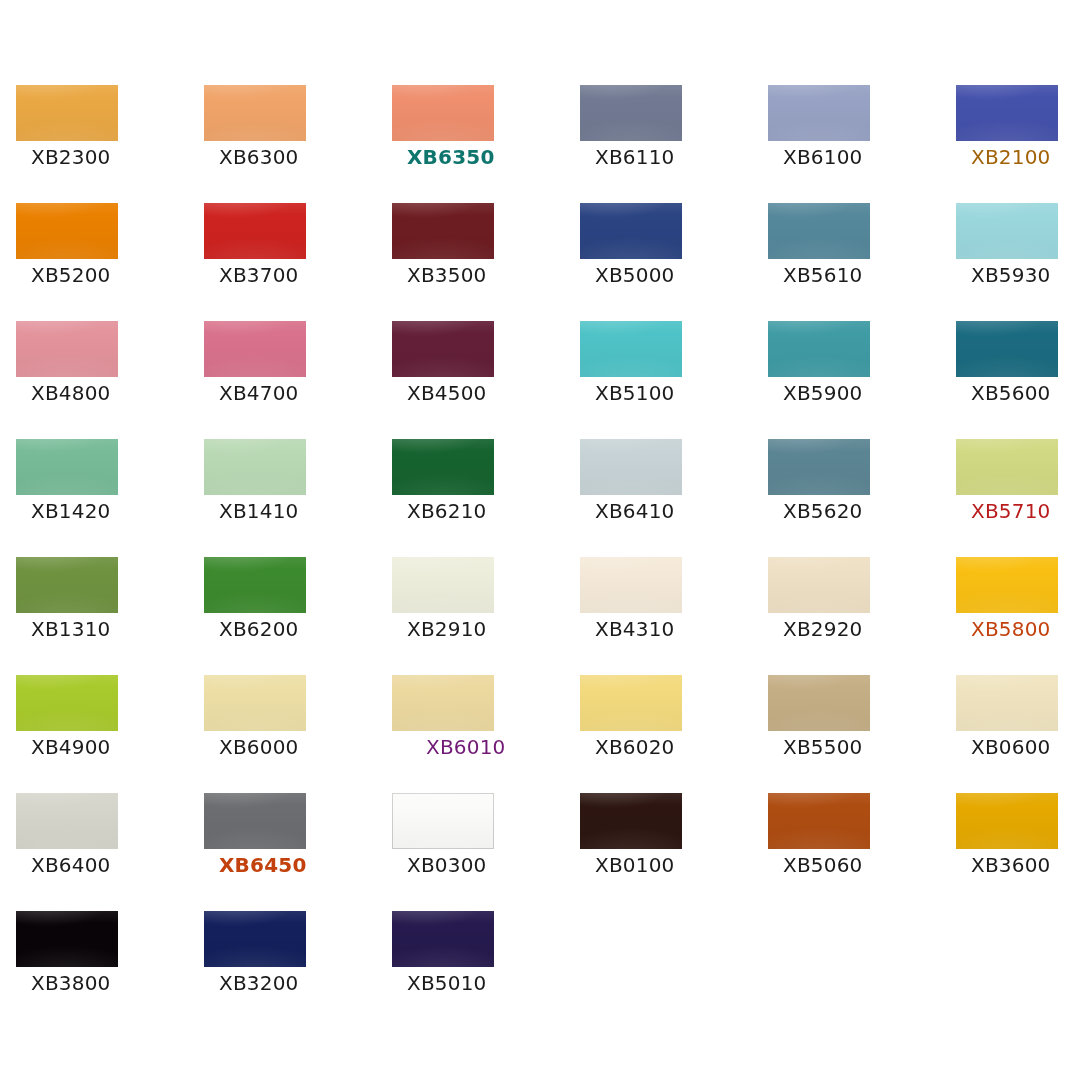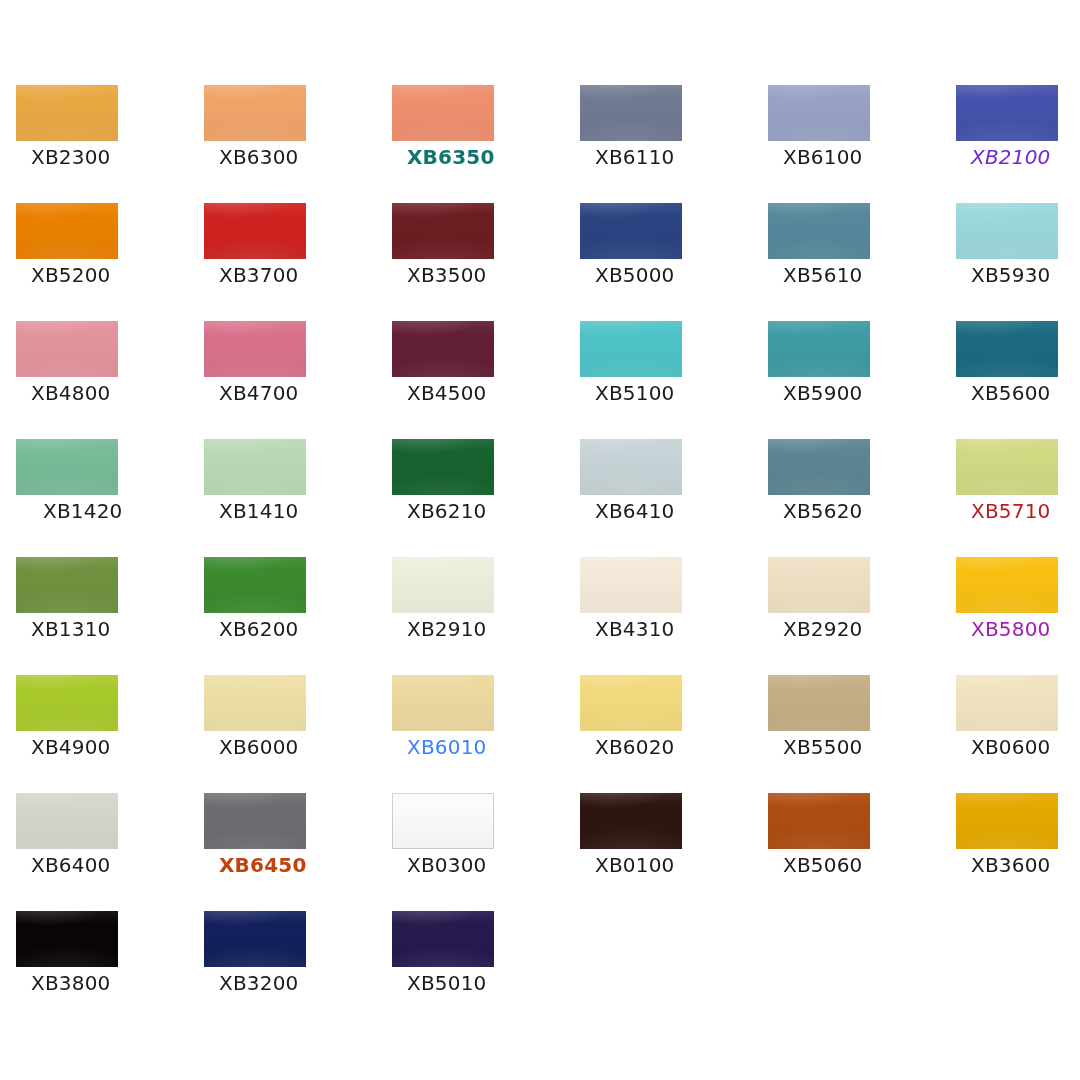--- a/index.html
+++ b/index.html
@@ -85,21 +85,21 @@
     <div class="swatch-cell">
       <div class="swatch-chip" style="background-color: rgb(113, 122, 146);"></div>
       <div class="swatch-label" style="color: rgb(27, 27, 27);">XB6110</div>
     </div>
     <div class="swatch-cell">
       <div class="swatch-chip" style="background-color: rgb(151, 162, 196);"></div>
       <div class="swatch-label" style="color: rgb(27, 27, 27);">XB6100</div>
     </div>
     <div class="swatch-cell">
       <div class="swatch-chip" style="background-color: rgb(69, 82, 171);"></div>
-      <div class="swatch-label" style="color: #6d28d9; font-style: italic;">XB2100</div>
+      <div class="swatch-label" style="color: #a16207;">XB2100</div>
     </div>
     <div class="swatch-cell">
       <div class="swatch-chip" style="background-color: rgb(234, 128, 0);"></div>
       <div class="swatch-label" style="color: rgb(27, 27, 27);">XB5200</div>
     </div>
     <div class="swatch-cell">
       <div class="swatch-chip" style="background-color: rgb(206, 35, 32);"></div>
       <div class="swatch-label" style="color: rgb(27, 27, 27);">XB3700</div>
     </div>
     <div class="swatch-cell">
@@ -137,21 +137,21 @@
     <div class="swatch-cell">
       <div class="swatch-chip" style="background-color: rgb(63, 155, 164);"></div>
       <div class="swatch-label" style="color: rgb(27, 27, 27);">XB5900</div>
     </div>
     <div class="swatch-cell">
       <div class="swatch-chip" style="background-color: rgb(27, 107, 128);"></div>
       <div class="swatch-label" style="color: rgb(27, 27, 27);">XB5600</div>
     </div>
     <div class="swatch-cell">
       <div class="swatch-chip" style="background-color: rgb(119, 187, 152);"></div>
-      <div class="swatch-label" style="color: rgb(27, 27, 27); margin-left: 12px;">XB1420</div>
+      <div class="swatch-label" style="color: rgb(27, 27, 27);">XB1420</div>
     </div>
     <div class="swatch-cell">
       <div class="swatch-chip" style="background-color: rgb(185, 217, 180);"></div>
       <div class="swatch-label" style="color: rgb(27, 27, 27);">XB1410</div>
     </div>
     <div class="swatch-cell">
       <div class="swatch-chip" style="background-color: rgb(22, 99, 47);"></div>
       <div class="swatch-label" style="color: rgb(27, 27, 27);">XB6210</div>
     </div>
     <div class="swatch-cell">
@@ -181,33 +181,33 @@
     <div class="swatch-cell">
       <div class="swatch-chip" style="background-color: rgb(245, 234, 217);"></div>
       <div class="swatch-label" style="color: rgb(27, 27, 27);">XB4310</div>
     </div>
     <div class="swatch-cell">
       <div class="swatch-chip" style="background-color: rgb(238, 224, 196);"></div>
       <div class="swatch-label" style="color: rgb(27, 27, 27);">XB2920</div>
     </div>
     <div class="swatch-cell">
       <div class="swatch-chip" style="background-color: rgb(249, 192, 19);"></div>
-      <div class="swatch-label" style="color: #a21caf;">XB5800</div>
+      <div class="swatch-label" style="color: #c2410c;">XB5800</div>
     </div>
     <div class="swatch-cell">
       <div class="swatch-chip" style="background-color: rgb(169, 202, 44);"></div>
       <div class="swatch-label" style="color: rgb(27, 27, 27);">XB4900</div>
     </div>
     <div class="swatch-cell">
       <div class="swatch-chip" style="background-color: rgb(237, 223, 166);"></div>
       <div class="swatch-label" style="color: rgb(27, 27, 27);">XB6000</div>
     </div>
     <div class="swatch-cell">
       <div class="swatch-chip" style="background-color: rgb(236, 217, 160);"></div>
-      <div class="swatch-label" style="color: #3b82f6;">XB6010</div>
+      <div class="swatch-label" style="color: #701a75; margin-left: 19px;">XB6010</div>
     </div>
     <div class="swatch-cell">
       <div class="swatch-chip" style="background-color: rgb(243, 218, 126);"></div>
       <div class="swatch-label" style="color: rgb(27, 27, 27);">XB6020</div>
     </div>
     <div class="swatch-cell">
       <div class="swatch-chip" style="background-color: rgb(196, 174, 133);"></div>
       <div class="swatch-label" style="color: rgb(27, 27, 27);">XB5500</div>
     </div>
     <div class="swatch-cell">

